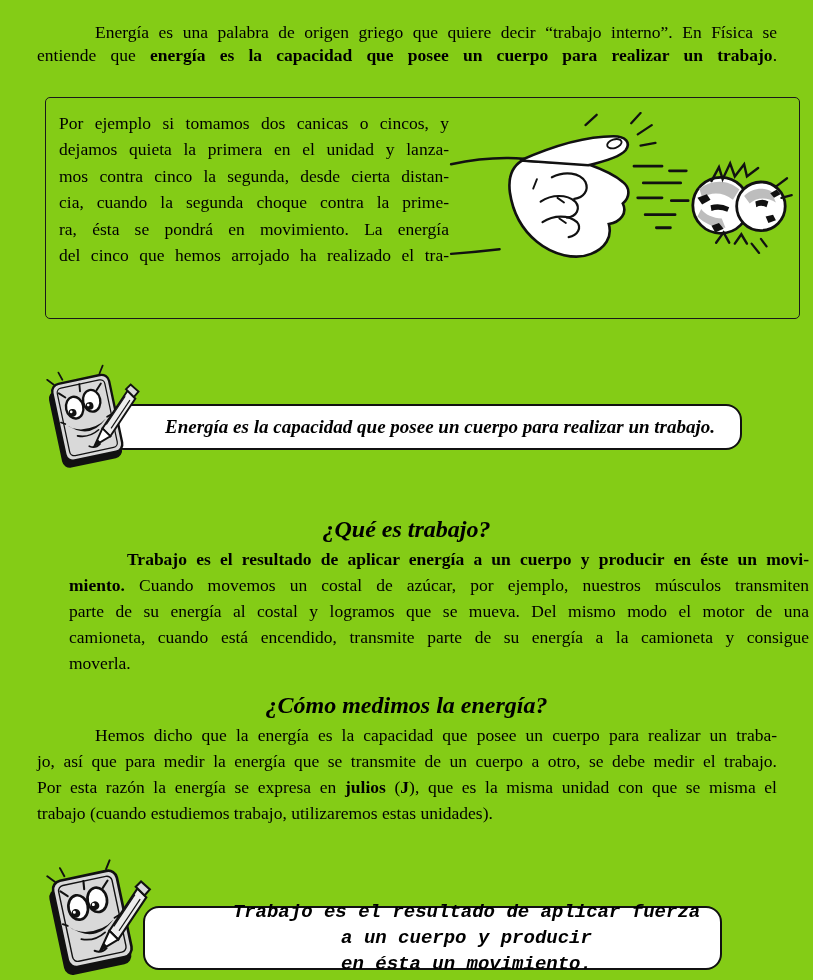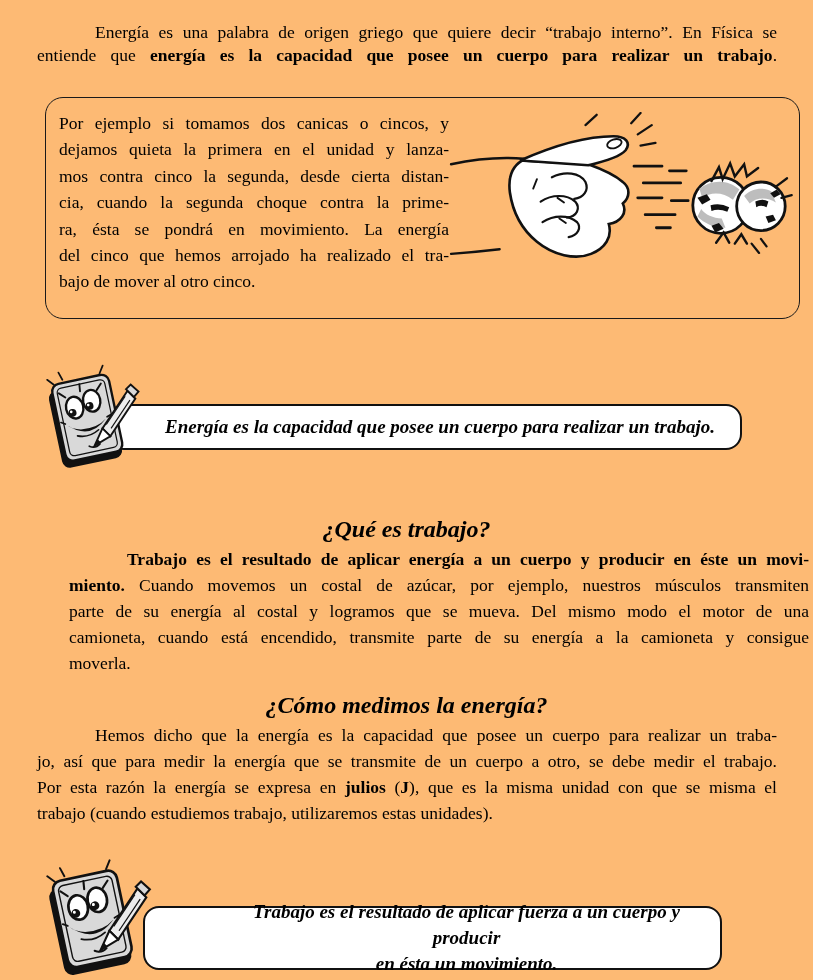--- a/index.html
+++ b/index.html
@@ -1,34 +1,34 @@
 <!DOCTYPE html>
 <html><head>
 <meta charset="utf-8">
 <style>
   html,body{margin:0;padding:0;background:#ffffff;}
-  .page{position:relative;width:813px;height:980px;background:#fdba74;overflow:hidden;
+  .page{position:relative;width:813px;height:980px;background:#84cc16;overflow:hidden;
         font-family:"Liberation Serif","DejaVu Serif",serif;color:#000;}
   .para{position:absolute;font-size:17.5px;}
   .tline{width:100%;}
   .tline.just{text-align:justify;text-align-last:justify;}
   .tline.ind{text-indent:58px;}
   .b{font-weight:bold;}
   
   .intro{left:37px;top:21px;width:740px;line-height:23px;}
   
   .example-box{position:absolute;left:45px;top:97px;width:755px;height:222px;
-               border:1.6px solid #1a1a1a;border-radius:18px;box-sizing:border-box;}
+               border:1.6px solid #1a1a1a;border-radius:5px;box-sizing:border-box;}
   .example-text{position:absolute;left:13px;top:12px;width:390px;font-size:17.5px;line-height:26.4px;}
   .example-illust{position:absolute;right:4px;top:14px;width:350px;height:196px;}
   
   .callout-box{position:absolute;border:2px solid #111;border-radius:16px;box-sizing:border-box;
                background:#fff;z-index:1;display:flex;flex-direction:column;justify-content:center;}
   .callout1{left:108px;top:404px;width:634px;height:46px;padding-left:38px;padding-right:8px;}
-  .callout2{left:143px;top:906px;width:579px;height:64px;padding-left:78px;padding-right:10px;}
+  .callout2{left:143px;top:906px;width:579px;height:64px;padding-left:78px;padding-right:10px;font-family:Liberation Mono, monospace;}
   .callout-text{font-weight:bold;font-style:italic;font-size:19px;line-height:26px;text-align:center;}
   .mascot{position:absolute;z-index:3;}
   .mascot1{left:46px;top:362px;width:98px;height:110px;}
   .mascot2{left:46px;top:856px;width:110px;height:124px;}
   
   .heading{position:absolute;left:0;width:813px;text-align:center;
            font-weight:bold;font-style:italic;font-size:24px;line-height:30px;}
   .heading1{top:514px;}
   .heading2{top:690px;}
   .para1{left:37px;top:546px;width:740px;line-height:26px;margin-left:32px;}
@@ -47,21 +47,20 @@
     </div>
 
   <div class="example-box">
     <div class="example-text">
         <div class="tline just"><span>Por ejemplo si tomamos dos canicas o cincos, y</span></div>
         <div class="tline just"><span>dejamos quieta la primera en el unidad y lanza-</span></div>
         <div class="tline just"><span>mos contra cinco la segunda, desde cierta distan-</span></div>
         <div class="tline just"><span>cia, cuando la segunda choque contra la prime-</span></div>
         <div class="tline just"><span>ra, ésta se pondrá en movimiento.  La energía</span></div>
         <div class="tline just"><span>del cinco que hemos arrojado ha realizado el tra-</span></div>
-        <div class="tline"><span>bajo de mover al otro cinco.</span></div>
       </div>
     <svg class="example-illust" viewBox="0 0 370 210" preserveAspectRatio="xMidYMid meet">
 
       <path class="ln" stroke-width="2.6" d="M4 56 Q 45 47 82 50"></path>
       <path class="ln" stroke-width="2.6" d="M4 152 Q 30 150 56 147"></path>
 
       <path d="M80 52 C 70 58, 65 70, 67 86 C 70 107, 80 126, 96 139 C 113 153, 137 159, 154 152
                C 169 146, 177 134, 173 120 C 186 118, 193 108, 188 98 C 196 91, 196 81, 188 75
                C 179 67, 165 61, 151 56 Z" fill="#fff" stroke="#111" stroke-width="2.8"></path>
 

